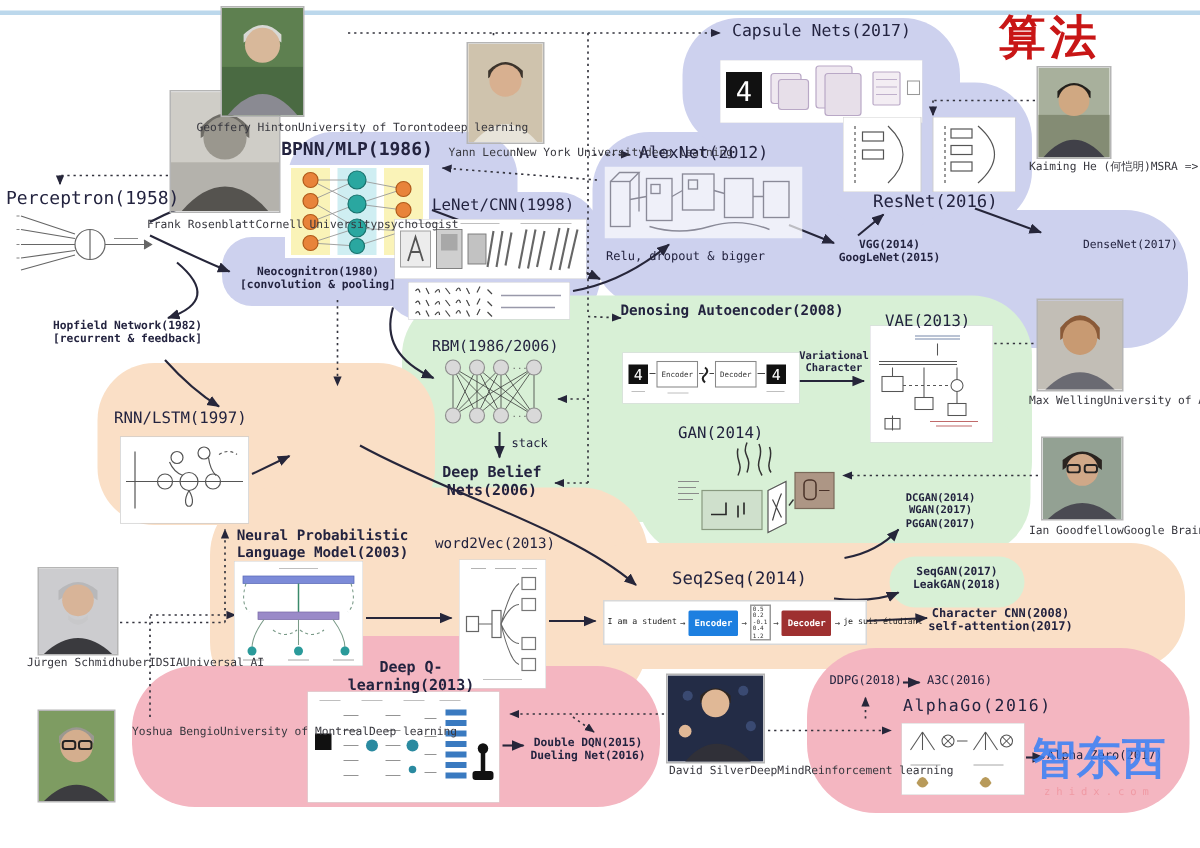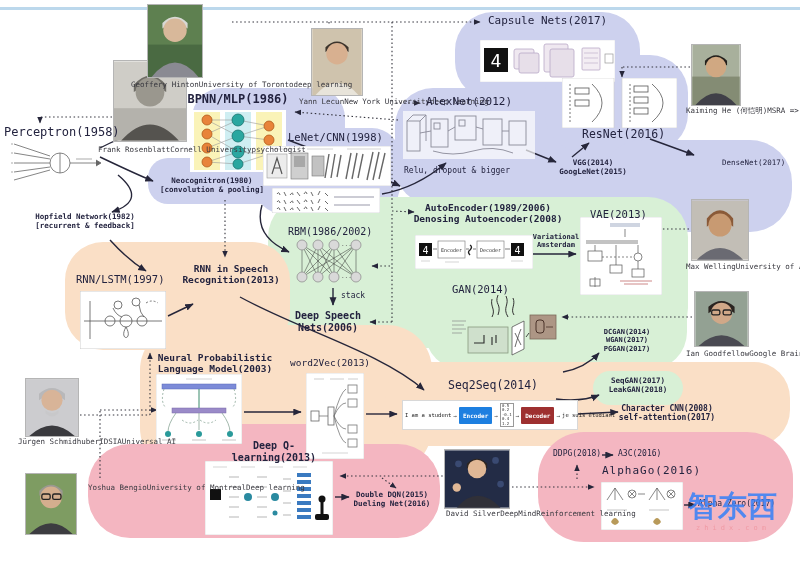--- a/index.html
+++ b/index.html
@@ -227,31 +227,30 @@
   <div class="lbl c" style="left:25px;top:213px;width:120px;font-size:7.5px"><span>Hopfield Network(1982)</span><span>[recurrent &amp; feedback]</span></div>
   <div class="lbl c" style="left:180px;top:92px;width:116px;font-size:12px">BPNN/MLP(1986)</div>
   <div class="lbl c" style="left:148px;top:177px;width:128px;font-size:7.5px"><span>Neocognitron(1980)</span><span>[convolution &amp; pooling]</span></div>
   <div class="lbl" style="left:288px;top:131px;font-size:10.5px">LeNet/CNN(1998)</div>
   <div class="lbl" style="left:426px;top:96px;font-size:11px">AlexNet(2012)</div>
   <div class="lbl" style="left:404px;top:166px;font-size:8px">Relu, dropout &amp; bigger</div>
   <div class="lbl" style="left:488px;top:15px;font-size:11px">Capsule Nets(2017)</div>
   <div class="lbl" style="left:582px;top:128px;font-size:11.5px">ResNet(2016)</div>
   <div class="lbl c" style="left:552px;top:159px;width:82px;font-size:7.5px"><span>VGG(2014)</span><span>GoogLeNet(2015)</span></div>
   <div class="lbl" style="left:722px;top:159px;font-size:7.5px">DenseNet(2017)</div>
-  <div class="lbl c" style="left:398px;top:202px;width:180px;font-size:9.5px"><span>AutoEncoder(1989/2006)</span><span>Denosing Autoencoder(2008)</span></div>
-  <div class="lbl c" style="left:527px;top:233px;width:58px;font-size:7px"><span>Variational</span><span>Amsterdam</span></div>
+  <div class="lbl c" style="left:398px;top:202px;width:180px;font-size:9.5px"><span>Denosing Autoencoder(2008)</span></div>
+  <div class="lbl c" style="left:527px;top:233px;width:58px;font-size:7px"><span>Variational</span><span>Character</span></div>
   <div class="lbl" style="left:590px;top:208px;font-size:10.5px">VAE(2013)</div>
-  <div class="lbl" style="left:288px;top:226px;font-size:10px">RBM(1986/2002)</div>
+  <div class="lbl" style="left:288px;top:226px;font-size:10px">RBM(1986/2006)</div>
   <div class="lbl" style="left:341px;top:291px;font-size:8px">stack</div>
-  <div class="lbl c" style="left:286px;top:310px;width:84px;font-size:10px"><span>Deep Speech</span><span>Nets(2006)</span></div>
+  <div class="lbl c" style="left:286px;top:310px;width:84px;font-size:10px"><span>Deep Belief</span><span>Nets(2006)</span></div>
   <div class="lbl" style="left:452px;top:283px;font-size:10.5px">GAN(2014)</div>
   <div class="lbl c" style="left:593px;top:328px;width:68px;font-size:7px"><span>DCGAN(2014)</span><span>WGAN(2017)</span><span>PGGAN(2017)</span></div>
   <div class="lbl c" style="left:600px;top:377px;width:76px;font-size:7.5px"><span>SeqGAN(2017)</span><span>LeakGAN(2018)</span></div>
   <div class="lbl" style="left:76px;top:273px;font-size:10.5px">RNN/LSTM(1997)</div>
-  <div class="lbl c" style="left:172px;top:263px;width:118px;font-size:9.5px"><span>RNN in Speech</span><span>Recognition(2013)</span></div>
   <div class="lbl c" style="left:148px;top:352px;width:134px;font-size:9.5px"><span>Neural Probabilistic</span><span>Language Model(2003)</span></div>
   <div class="lbl" style="left:290px;top:357px;font-size:9.5px">word2Vec(2013)</div>
   <div class="lbl" style="left:448px;top:379px;font-size:11.5px">Seq2Seq(2014)</div>
   <div class="lbl c" style="left:608px;top:404px;width:118px;font-size:8px"><span>Character CNN(2008)</span><span>self-attention(2017)</span></div>
   <div class="lbl c" style="left:228px;top:440px;width:92px;font-size:10px"><span>Deep Q-</span><span>learning(2013)</span></div>
   <div class="lbl c" style="left:352px;top:491px;width:80px;font-size:7.5px"><span>Double DQN(2015)</span><span>Dueling Net(2016)</span></div>
   <div class="lbl" style="left:553px;top:449px;font-size:8px">DDPG(2018)</div>
   <div class="lbl" style="left:618px;top:449px;font-size:8px">A3C(2016)</div>
   <div class="lbl" style="left:602px;top:465px;font-size:11px;letter-spacing:1px">AlphaGo(2016)</div>
   <div class="lbl" style="left:698px;top:499px;font-size:8px">Alpha Zero(2017)</div>
@@ -661,19 +660,20 @@
         <span>-0.1</span>
         <span>0.4</span>
         <span>1.2</span>
     </span>
     <span class="arr">→</span>
     <span class="dec">Decoder</span>
     <span class="arr">→</span>
     <span class="tok">je suis étudiant</span>
   </div>
 
+  <div id="title-cn">算法</div>
 
   <div id="watermark">
     <div class="brand">智东西</div>
     <div class="dom">zhidx.com</div>
   </div>
 
 </div>
 
 </body></html>

